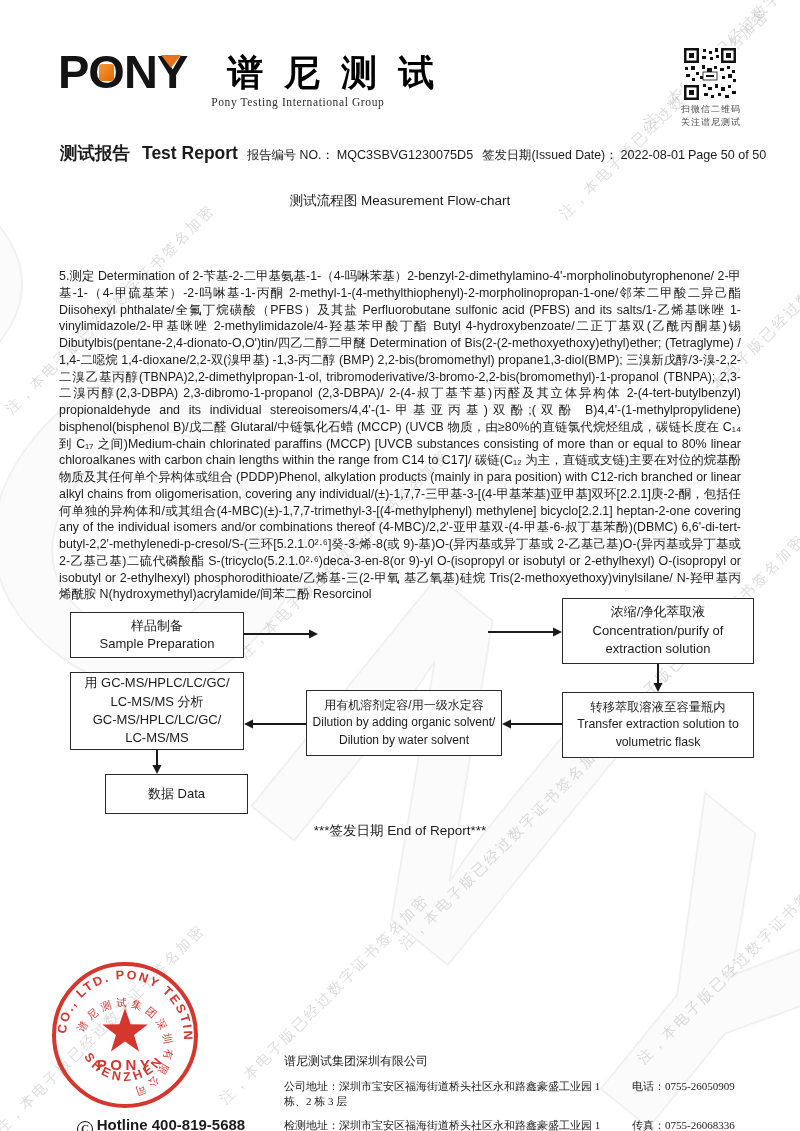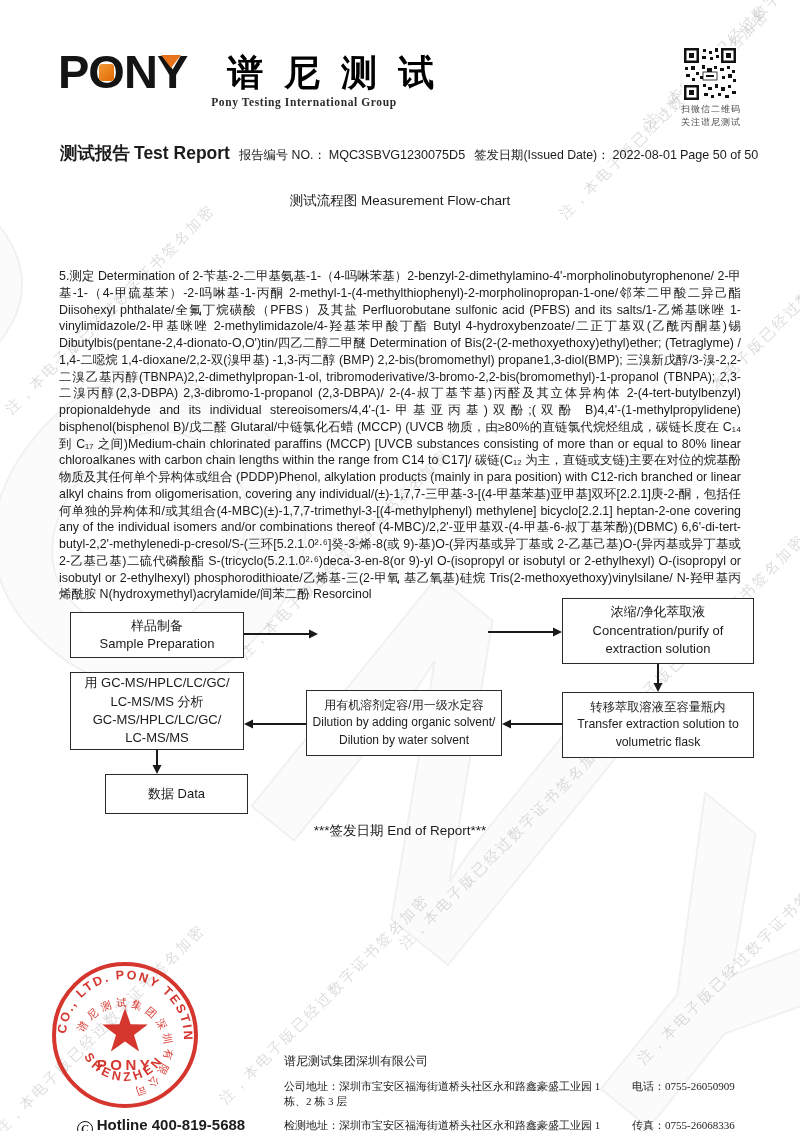--- a/index.html
+++ b/index.html
@@ -21,30 +21,30 @@
   .logo-word{font-size:47px;font-weight:800;letter-spacing:-1px;line-height:1;display:flex;}
   .lw{position:relative;display:inline-block;color:#141414;}
   .o-sq{position:absolute;left:50%;top:54%;width:15px;height:17px;margin-left:-7.5px;margin-top:-9.5px;
         background:linear-gradient(135deg,#f59a3a,#e06a00);border-radius:3px;}
   .y-tri{position:absolute;left:4px;top:7px;width:0;height:0;
          border-left:10px solid transparent;border-right:10px solid transparent;
          border-top:13px solid #e8731a;}
   .logo-right{padding-top:5px;}
   .logo-cn{font-size:36px;font-weight:700;letter-spacing:21px;line-height:1.1;color:#000000;margin-left:16px;}
   .logo-en{font-family:"Liberation Serif","DejaVu Serif",serif;font-size:11.5px;letter-spacing:0.6px;
-           color:#2b2b2b;margin-top:3px;font-weight:bold;}
+           color:#2b2b2b;margin-top:3px;}
   
   .qr{position:absolute;left:681px;top:46px;width:58px;text-align:center;}
   .qr svg{display:block;margin:0 auto;}
   .qr-cap{font-size:9px;line-height:12px;letter-spacing:1px;color:#4a4a4a;margin-top:1px;white-space:nowrap;}
   
   .report-line{position:absolute;left:60px;top:141px;width:690px;display:flex;align-items:baseline;
                white-space:nowrap;}
   .rt-cn{font-size:17.5px;font-weight:800;}
-  .rt-en{font-size:17.5px;font-weight:800;margin-left:4px;}
+  .rt-en{font-size:17.5px;font-weight:800;margin-left:12px;}
   .rl-label{font-size:12.3px;margin-left:9px;}
   .rl-value{font-size:12.6px;margin-left:3px;}
   
   .section-title{position:absolute;left:0;top:192px;width:800px;text-align:center;font-size:13.5px;}
   .meta{position:absolute;left:62px;top:212px;font-size:14px;line-height:22.5px;}
   .paragraph{position:absolute;left:59px;top:268px;width:682px;font-size:12.4px;line-height:16.75px;
              text-align:justify;}
   .flowchart{position:absolute;left:60px;top:598px;width:700px;height:222px;}
   .fc-box{position:absolute;border:1.5px solid #2a2a2a;background:#fff;box-sizing:border-box;
           display:flex;align-items:center;justify-content:center;text-align:center;

